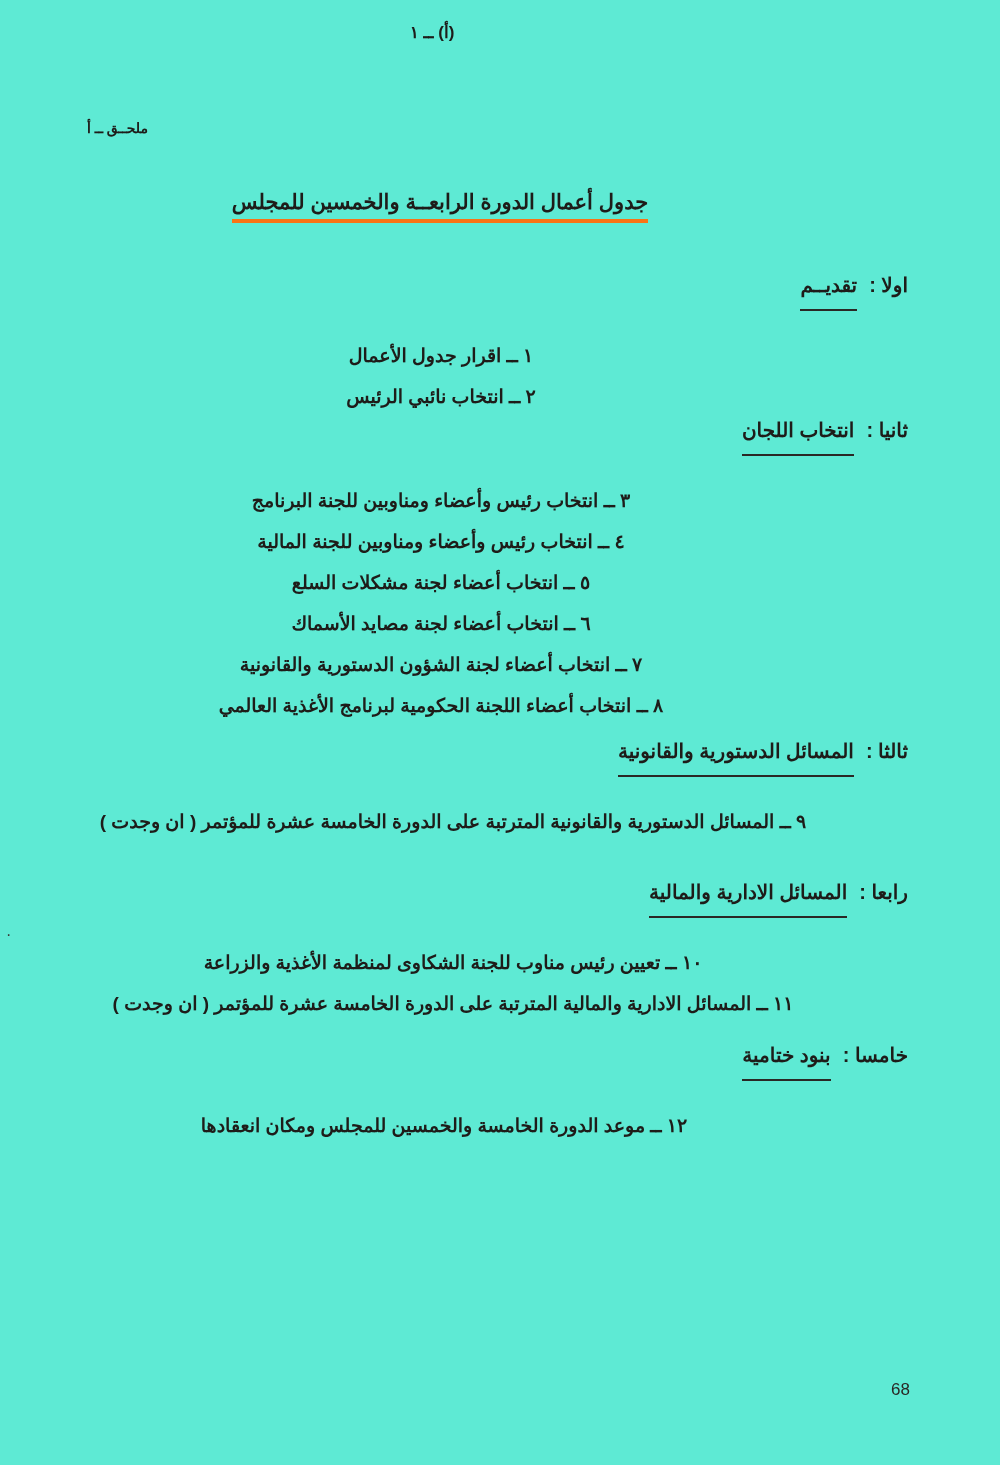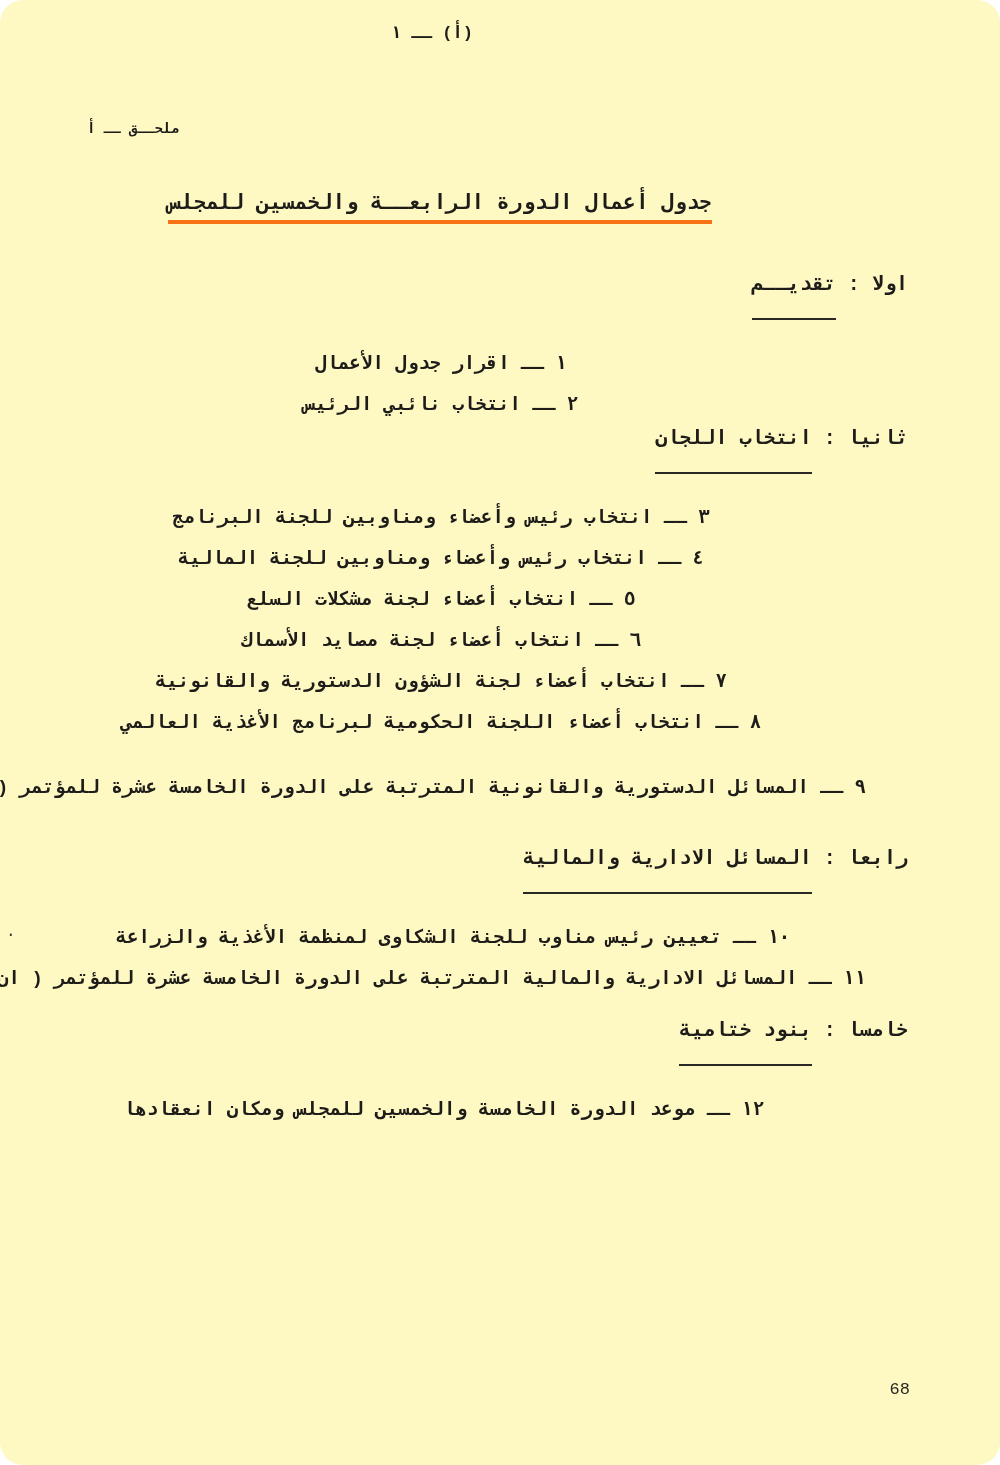--- a/index.html
+++ b/index.html
@@ -3,25 +3,24 @@
 <meta charset="utf-8">
 <style>
   * { margin: 0; padding: 0; box-sizing: border-box; }
   html, body { background: #ffffff; }
   body { width: 1000px; }
 
   .page {
     position: relative;
     width: 1000px;
     height: 1465px;
-    background: #fef9c3;
+    background: #5eead4;
     color: #1e1c19;
-    font-family: Liberation Mono, monospace;
+    font-family: Liberation Sans, sans-serif;
     overflow: hidden;
-    border-radius: 23px;
   }
 
   .top-marker {
     position: absolute;
     top: 22px;
     left: 0;
     width: 864px;
     text-align: center;
     direction: rtl;
     font-size: 17px;
@@ -75,21 +74,21 @@
     padding-right: 92px;
     font-size: 20px;
     font-weight: 700;
     line-height: 26px;
     white-space: nowrap;
   }
   .section-label { margin-left: 12px; }
   .heading-text {
     display: inline-block;
     border-bottom: 2px solid #2a2825;
-    padding-bottom: 20px;
+    padding-bottom: 11px;
   }
 
   .items { margin-top: 24px; text-align: center; }
   .item {
     padding-right: 158px;
     padding-left: 40px;
     font-size: 19px;
     font-weight: 700;
     line-height: 41px;
     white-space: nowrap;
@@ -150,20 +149,23 @@
         <div class="item">٣ ــ انتخاب رئيس وأعضاء ومناوبين للجنة البرنامج</div>
         <div class="item">٤ ــ انتخاب رئيس وأعضاء ومناوبين للجنة المالية</div>
         <div class="item">٥ ــ انتخاب أعضاء لجنة مشكلات السلع</div>
         <div class="item">٦ ــ انتخاب أعضاء لجنة مصايد الأسماك</div>
         <div class="item">٧ ــ انتخاب أعضاء لجنة الشؤون الدستورية والقانونية</div>
         <div class="item">٨ ــ انتخاب أعضاء اللجنة الحكومية لبرنامج الأغذية العالمي</div>
       </div>
     </div>
 
     <div class="section section-3">
+      <div class="section-heading">
+        <span class="section-label">ثالثا :</span><span class="heading-text">المسائل الدستورية والقانونية</span>
+      </div>
       <div class="items">
         <div class="item">٩ ــ المسائل الدستورية والقانونية المترتبة على الدورة الخامسة عشرة للمؤتمر ( ان وجدت )</div>
       </div>
     </div>
 
     <div class="section section-4">
       <div class="section-heading">
         <span class="section-label">رابعا :</span><span class="heading-text">المسائل الادارية والمالية</span>
       </div>
       <div class="items">

